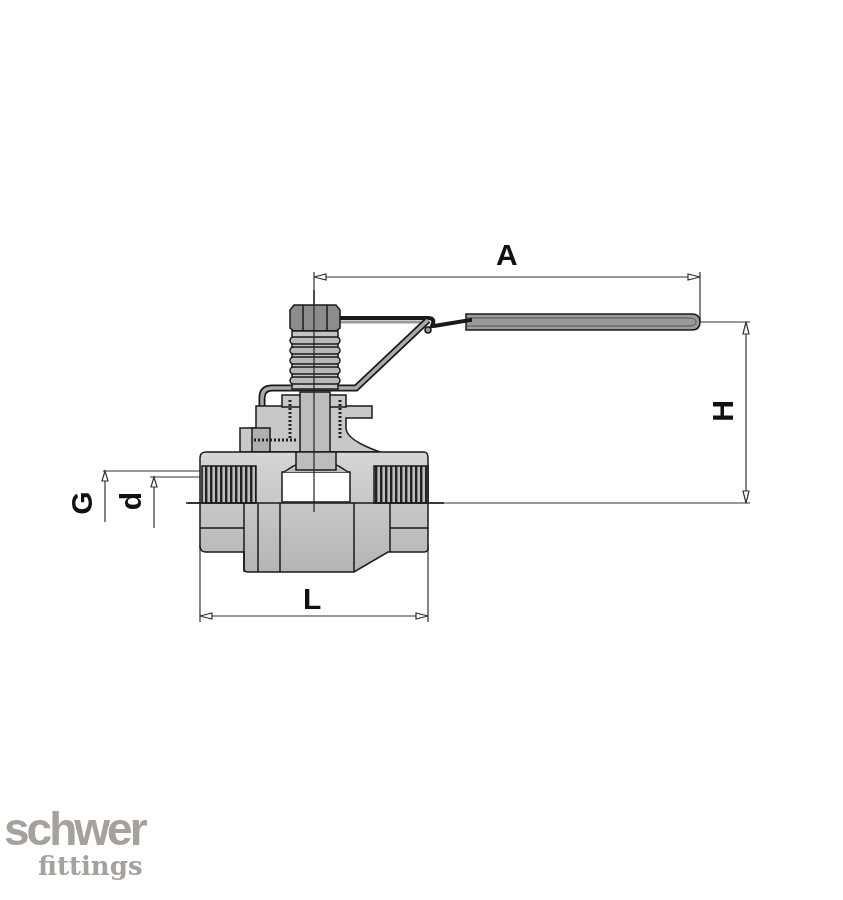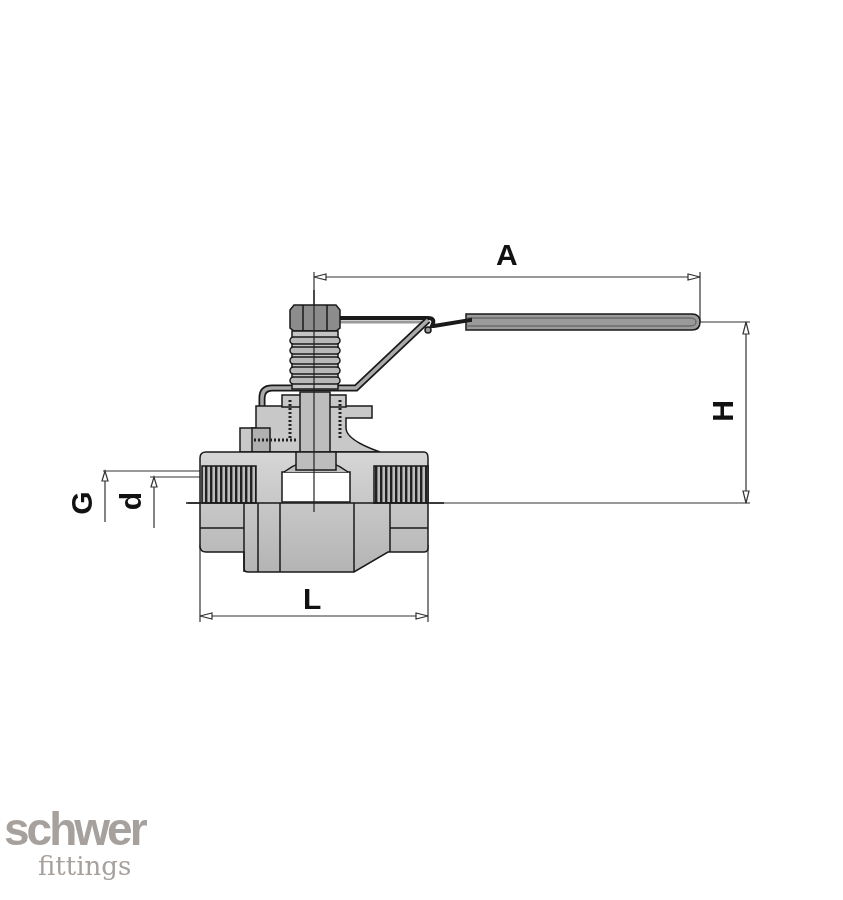--- a/index.html
+++ b/index.html
@@ -6,21 +6,21 @@
   body { width: 843px; height: 900px; position: relative; overflow: hidden; font-family: "Liberation Sans", sans-serif; }
   #drawing { position: absolute; left: 0; top: 0; width: 843px; height: 900px; }
   .dim-label { position: absolute; font-family: "Liberation Sans", sans-serif; font-weight: bold; color: #111; font-size: 30px; line-height: 1; }
   #label-A { left: 496px; top: 240px; }
   #label-L { left: 303px; top: 584px; }
   #label-H { left: 712px; top: 396px; transform: rotate(-90deg); transform-origin: center; }
   #label-G { left: 70px; top: 488px; transform: rotate(-90deg); transform-origin: center; }
   #label-d { left: 122px; top: 486px; transform: rotate(-90deg); transform-origin: center; }
   .logo { position: absolute; left: 4px; top: 806px; color: #a6a19d; }
   .logo-top { font-family: "Liberation Sans", sans-serif; font-weight: bold; font-size: 46px; letter-spacing: -3px; line-height: 46px; }
-  .logo-bottom { font-family: "DejaVu Serif", serif; font-weight: normal; font-size: 26px; line-height: 28px; margin-left: 34px; letter-spacing: 0px; }
+  .logo-bottom { font-family: "DejaVu Serif", serif; font-weight: bold; font-size: 26px; line-height: 28px; margin-left: 34px; letter-spacing: 0px; }
 </style>
 </head>
 <body>
 
 <svg id="drawing" viewBox="0 0 843 900" xmlns="http://www.w3.org/2000/svg">
   <defs>
     <linearGradient id="bodyGrad" x1="0" y1="0" x2="0" y2="1">
       <stop offset="0" stop-color="#d6d6d6"></stop>
       <stop offset="1" stop-color="#b4b4b4"></stop>
     </linearGradient>

